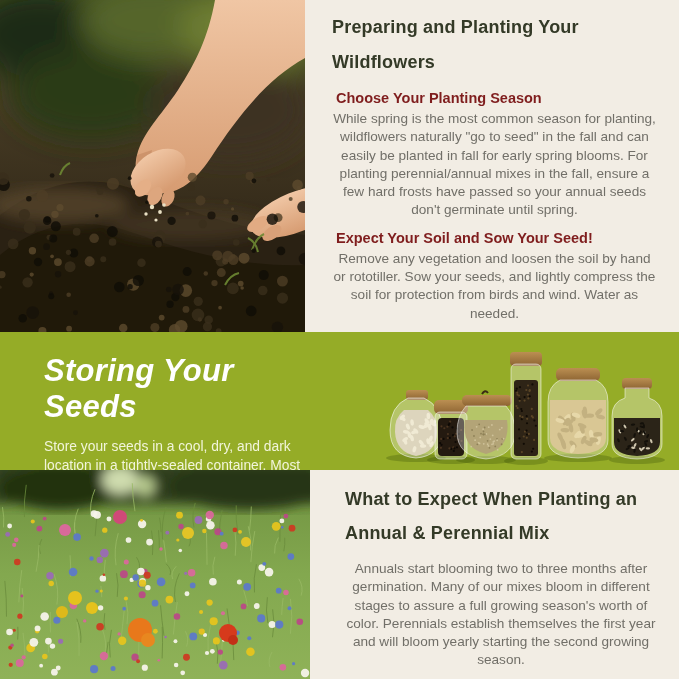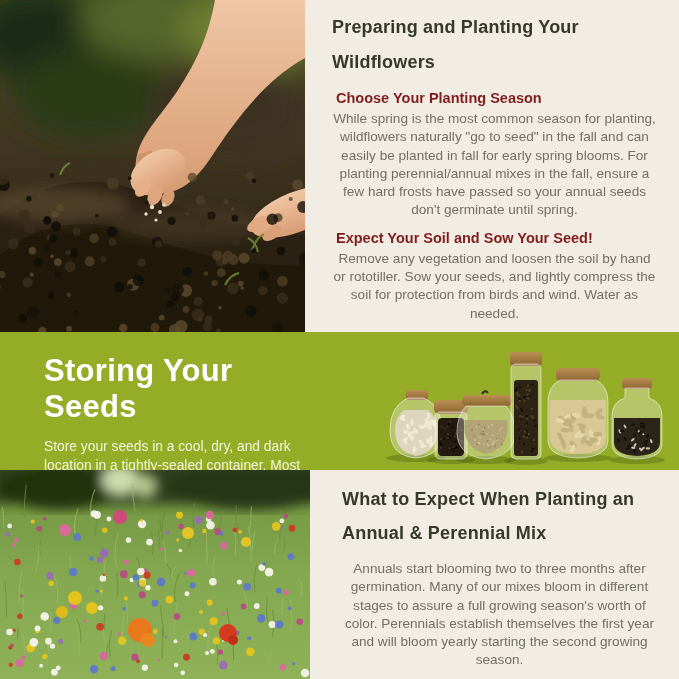--- a/index.html
+++ b/index.html
@@ -20,27 +20,27 @@
   
   .panel{flex:1;background:#f2ede4;box-sizing:border-box;}
   .panel-top{padding:10px 22px 0 27px;}
   .title{color:#343a27;font-size:18px;font-weight:700;line-height:35px;letter-spacing:.2px;margin:0 0 8px 0;max-width:345px;}
   .sub-block{margin:0 0 7px 0;}
   .sub-heading{color:#7f1d1d;font-size:14.5px;font-weight:700;margin:9px 0 3px 4px;line-height:18px;}
   .body-text{color:#716f68;font-size:13.6px;line-height:18.3px;margin:0;max-width:348px;text-align:center;}
 
   
   .band-text{width:334px;flex:none;box-sizing:border-box;padding:21px 0 0 44px;}
-  .band-title{color:#ffffff;font-size:31px;font-weight:700;margin:0 0 12px 0;letter-spacing:.3px;}
+  .band-title{color:#ffffff;font-size:31px;font-weight:700;margin:0 0 12px 0;letter-spacing:.3px;font-style:italic;}
   .band-body{color:#f2f5da;font-size:13.8px;line-height:19px;margin:0;max-width:290px;}
   .band-jars{flex:1;position:relative;}
   .band-jars svg{position:absolute;left:0;top:0;}
 
   
-  .panel-bottom{padding:12px 22px 0 32px;}
+  .panel-bottom{padding:12px 22px 0 23px;margin-left:12px;}
   .panel-bottom .title{line-height:34px;margin-bottom:10px;max-width:340px;}
   .panel-bottom .body-text{max-width:350px;}
 </style>
 </head>
 <body>
 
 <div class="page">
 
   <div class="row-top">
 

